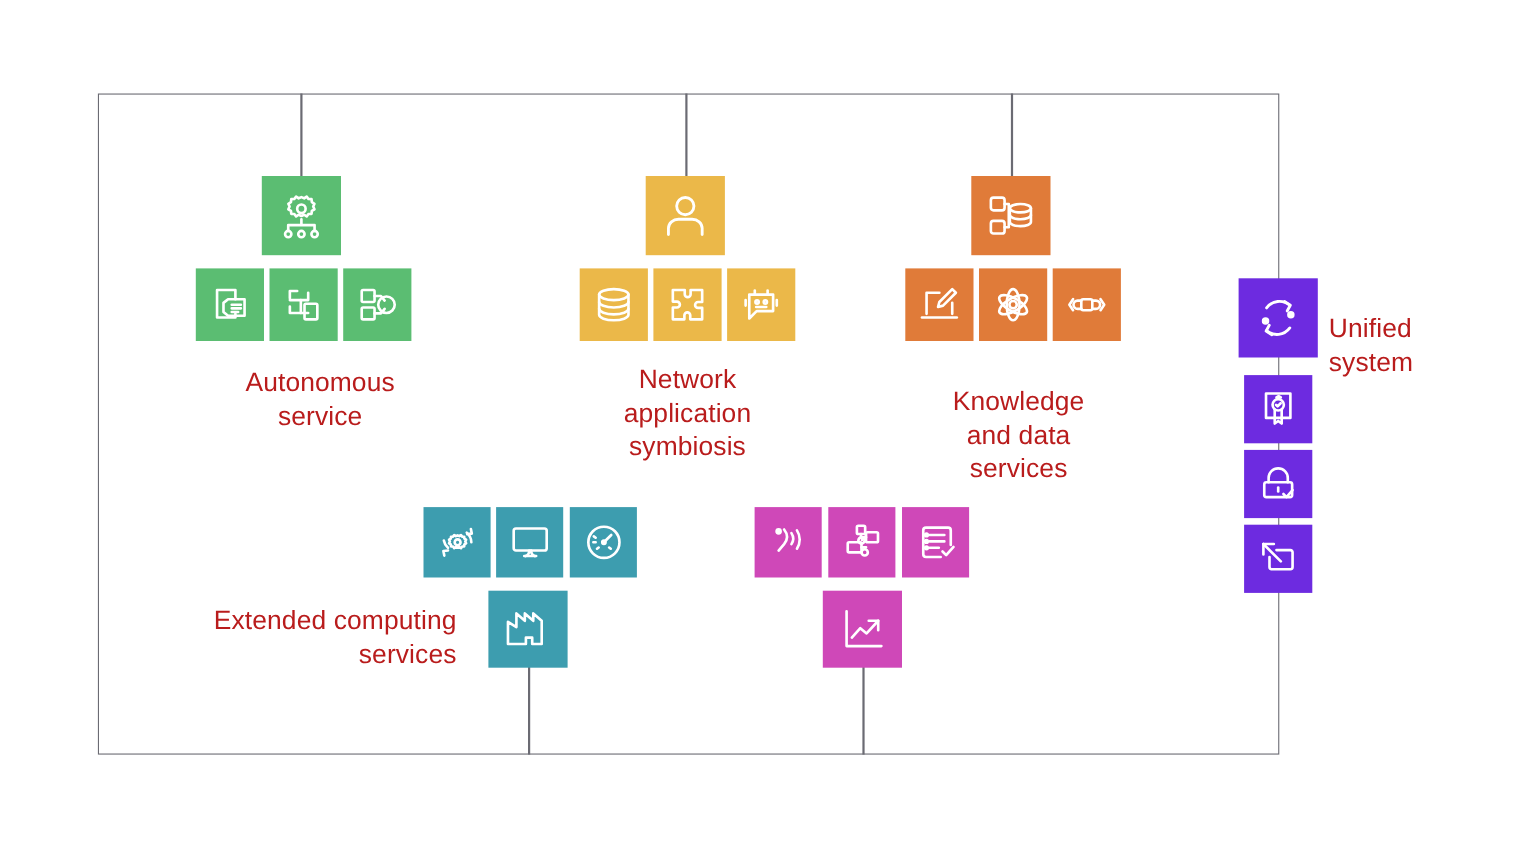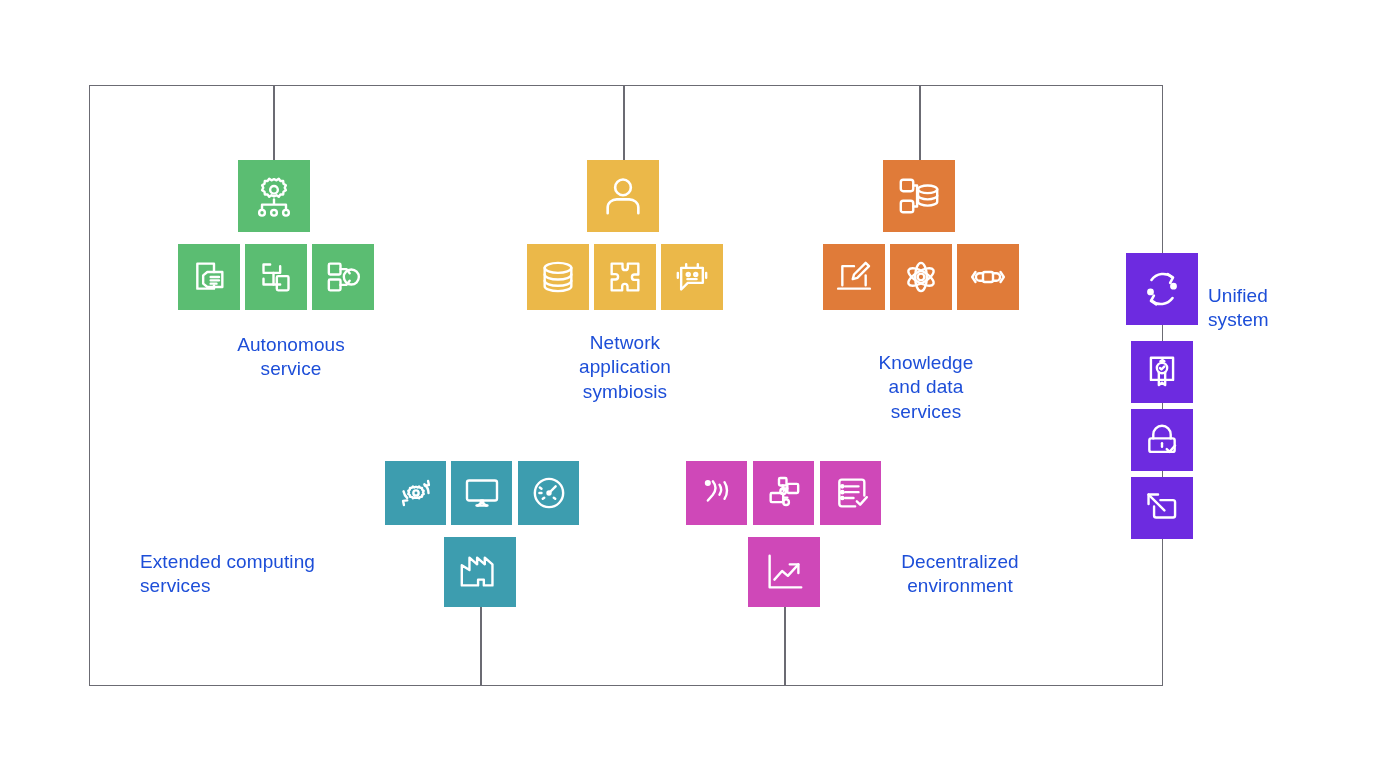--- a/index.html
+++ b/index.html
@@ -11,21 +11,21 @@
 
   
   .conn{position:absolute;background:#6b6b73;width:1.6px;}
 
   
   .tile{position:absolute;box-sizing:border-box;display:flex;align-items:center;justify-content:center;}
   .tile svg{display:block;}
   .tile svg *{vector-effect:non-scaling-stroke;}
 
   
-  .label{position:absolute;color:#1d4ed8;font-size:19px;line-height:1.28;text-align:center;white-space:pre-line;letter-spacing:.1px;}
+  .label{position:absolute;color:#b91c1c;font-size:24px;line-height:1.28;text-align:center;white-space:pre-line;letter-spacing:.1px;}
   .label.left{text-align:right;}
   .label.right{text-align:left;}
 </style>
 </head>
 <body>
 
 <div id="stage">
 
   <div class="frame" style="left:89px;top:85px;width:1074px;height:601px;"></div>
 
@@ -199,21 +199,21 @@
     </span>
   </div>
   <div class="tile" style="left:444px;top:537px;width:72px;height:70px;background:#3D9DAF;">
     <span>
       <svg width="46" height="46" viewBox="0 0 48 48" fill="none" stroke="#fff" stroke-width="2.4" stroke-linecap="round" stroke-linejoin="round">
         <path d="M5 38V17l8 5V9l8 7V9l8 7V9l8 7v22h-9v-6h-6v6z"></path>
       </svg>
     </span>
   </div>
 
-  <div class="label left" style="left:140px;top:550px;width:275px;text-align:left;">Extended computing
+  <div class="label left" style="left:140px;top:550px;width:275px;text-align:right;">Extended computing
 services</div>
 
   <div class="tile" style="left:686px;top:461px;width:61px;height:64px;background:#CF48B8;">
     <span>
       <svg width="40" height="40" viewBox="0 0 48 48" fill="none" stroke="#fff" stroke-width="2.4" stroke-linecap="round" stroke-linejoin="round">
         <circle cx="13" cy="12" r="2.2" fill="#fff"></circle>
         <path d="M19 10c4 5 4 11 0 16l-6 7"></path>
         <path d="M27 14c2.6 4 2.6 8 0 12M33 11c4 6 4 14 0 20"></path>
       </svg>
     </span>
@@ -246,22 +246,20 @@
   <div class="tile" style="left:748px;top:537px;width:72px;height:70px;background:#CF48B8;">
     <span>
       <svg width="46" height="46" viewBox="0 0 48 48" fill="none" stroke="#fff" stroke-width="2.4" stroke-linecap="round" stroke-linejoin="round">
         <path d="M9 7v33h33"></path>
         <path d="M14 32l8-9 6 5 11-12"></path>
         <path d="M30 16h9v9"></path>
       </svg>
     </span>
   </div>
 
-  <div class="label right" style="left:850px;top:550px;width:220px;text-align:center;">Decentralized
-environment</div>
 
   <div class="tile" style="left:1126px;top:253px;width:72px;height:72px;background:#6D2BE0;">
     <span>
       <svg width="46" height="46" viewBox="0 0 48 48" fill="none" stroke="#fff" stroke-width="2.6" stroke-linecap="round" stroke-linejoin="round">
         <path d="M13 14.5A15 15 0 0135 12"></path>
         <path d="M30 8.5l5.5 3.5-3 5.5"></path>
         <path d="M35 33.5A15 15 0 0113 36"></path>
         <path d="M18 40l-5.5-3.5 3-5.5"></path>
         <circle cx="36" cy="21" r="2.2" fill="#fff"></circle>
         <circle cx="12" cy="27" r="2.2" fill="#fff"></circle>

